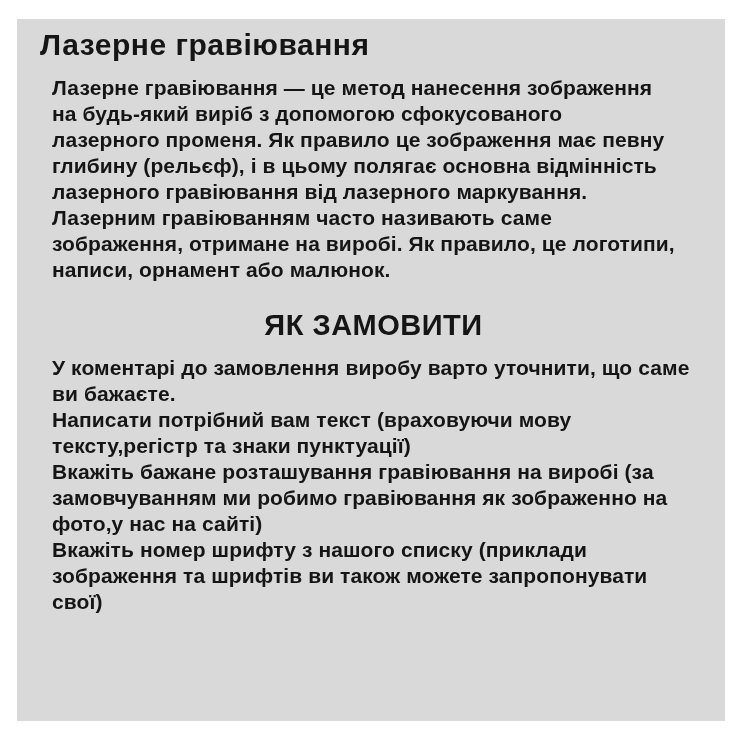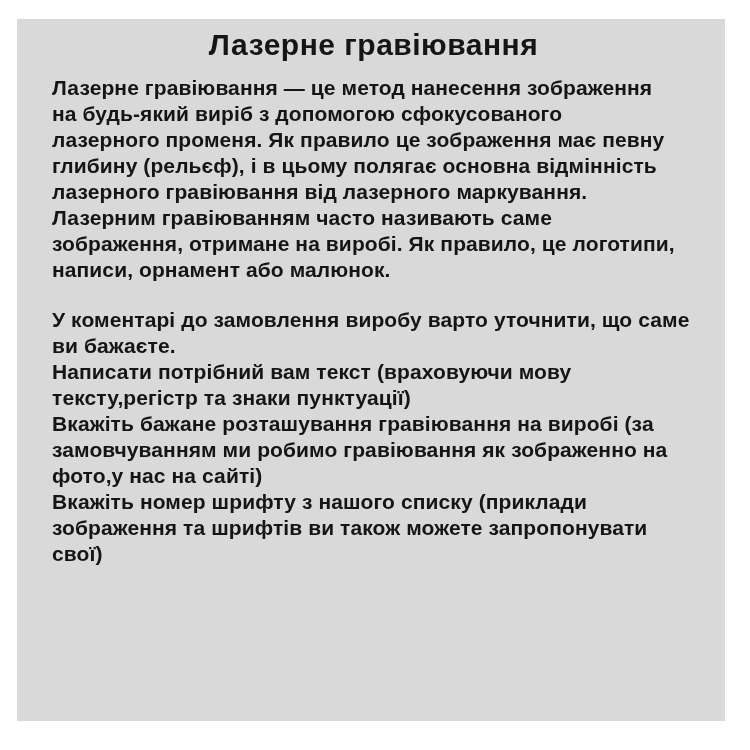--- a/index.html
+++ b/index.html
@@ -25,21 +25,20 @@
     height: 702px;
     background: #d9d9d9;
     box-sizing: border-box;
     padding: 6px 18px 0 23px;
     color: #151515;
   }
   .title {
     font-size: 30px;
     font-weight: bold;
     line-height: 36px;
-    text-align: center;
     margin: 2px 0 4px 0;
     letter-spacing: 0.5px;
   }
   .para {
     font-size: 21px;
     font-weight: bold;
     line-height: 26px;
     white-space: pre-line;
     margin: 12px;
     letter-spacing: 0.1px;
@@ -67,20 +66,21 @@
     <p class="para intro">Лазерне гравіювання — це метод нанесення зображення
 на будь-який виріб з допомогою сфокусованого
 лазерного променя. Як правило це зображення має певну
 глибину (рельєф), і в цьому полягає основна відмінність
 лазерного гравіювання від лазерного маркування.
 Лазерним гравіюванням часто називають саме
 зображення, отримане на виробі. Як правило, це логотипи,
 написи, орнамент або малюнок.</p>
 
 
+    <h2 class="heading2">ЯК ЗАМОВИТИ</h2>
 
     <p class="para how-to">У коментарі до замовлення виробу варто уточнити, що саме
 ви бажаєте.
 Написати потрібний вам текст (враховуючи мову
 тексту,регістр та знаки пунктуації)
 Вкажіть бажане розташування гравіювання на виробі (за
 замовчуванням ми робимо гравіювання як зображенно на
 фото,у нас на сайті)
 Вкажіть номер шрифту з нашого списку (приклади
 зображення та шрифтів ви також можете запропонувати

